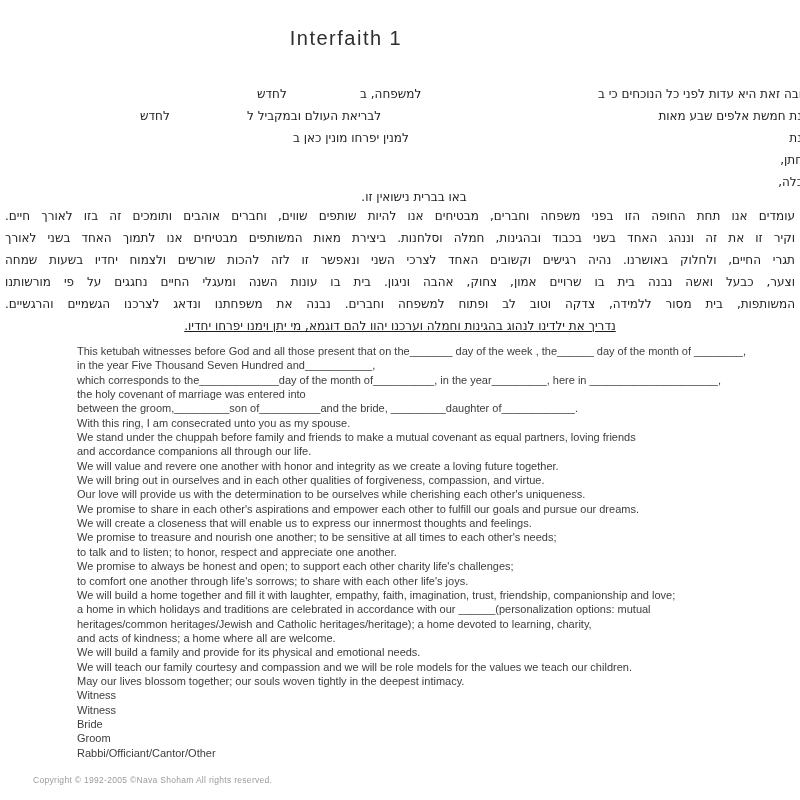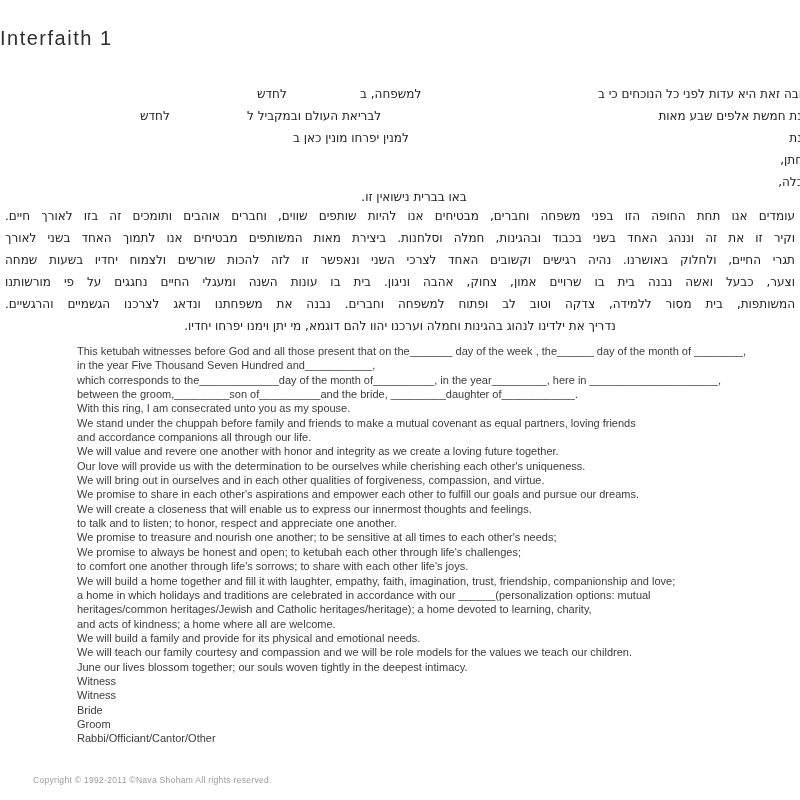--- a/index.html
+++ b/index.html
@@ -1,21 +1,21 @@
 <!DOCTYPE html>
 <html><head>
 <meta charset="utf-8">
 <style>
   html,body { margin:0; padding:0; background:#fff; }
   .page {
     position:relative; width:800px; height:800px; background:#ffffff;
     overflow:hidden; font-family:"Liberation Sans", sans-serif;
   }
   .title {
-    position:absolute; top:27px; left:0; width:692px; 
+    position:absolute; top:27px; left:0; width:692px; text-align:center;
     font-size:20px; letter-spacing:1.5px; color:#2e2e2e;
     font-family:"Liberation Sans", sans-serif;
   }
   
   .heb { font-family:"DejaVu Sans", sans-serif; color:#1c1c1c; font-size:12px; }
   .heb-row { position:absolute; left:0; right:0; height:22px; direction:rtl; }
   .heb-row .seg { position:absolute; top:3px; white-space:nowrap; }
   .row1 { top:84px; }  .row2 { top:106px; } .row3 { top:128px; }
   .row4 { top:150px; } .row5 { top:172px; }
   .r1-right, .r2-right, .r3-right { right:-2px; }
@@ -26,21 +26,21 @@
   .heb-center {
     position:absolute; left:0; right:0; text-align:center; direction:rtl;margin-left:28px;
   }
   .covenant { top:190px; }
   
   .heb-paragraph { position:absolute; top:205px; left:5px; right:5px; }
   .pline {
     direction:rtl; text-align:justify; text-align-last:justify;
     line-height:22px; white-space:normal;
   }
-  .pline-center { direction:rtl; text-align:right; text-align-last:center; line-height:22px; }
+  .pline-center { direction:rtl; text-align:right; text-align-last:center; line-height:22px;text-decoration:underline; }
   
   .english {
     position:absolute; top:344px; left:33px; right:18px;
     font-size:11px; line-height:14.35px; color:#3d3d3d;
     font-family:"Liberation Sans", sans-serif;
   }
   .eline { white-space:nowrap;margin-left:44px; }
   
   .copyright {
     position:absolute; top:775px; left:33px; font-size:8.5px;
@@ -83,42 +83,43 @@
     <div class="pline">תגרי החיים, ולחלוק באושרנו. נהיה רגישים וקשובים האחד לצרכי השני ונאפשר זו לזה להכות שורשים ולצמוח יחדיו בשעות שמחה</div>
     <div class="pline">וצער, כבעל ואשה נבנה בית בו שרויים אמון, צחוק, אהבה וניגון. בית בו עונות השנה ומעגלי החיים נחגגים על פי מורשותנו</div>
     <div class="pline">המשותפות, בית מסור ללמידה, צדקה וטוב לב ופתוח למשפחה וחברים. נבנה את משפחתנו ונדאג לצרכנו הגשמיים והרגשיים.</div>
     <div class="pline-center">נדריך את ילדינו לנהוג בהגינות וחמלה וערכנו יהוו להם דוגמא, מי יתן וימנו יפרחו יחדיו.</div>
   </div>
 
   <div class="english">
     <div class="eline">This ketubah witnesses before God and all those present that on the_______ day of the week , the______ day of the month of ________,</div>
     <div class="eline">in the year Five Thousand Seven Hundred and___________,</div>
     <div class="eline">which corresponds to the_____________day of the month of__________, in the year_________, here in _____________________,</div>
+    <div class="eline">the holy covenant of marriage was entered into</div>
     <div class="eline">between the groom,_________son of__________and the bride, _________daughter of____________.</div>
     <div class="eline">With this ring, I am consecrated unto you as my spouse.</div>
     <div class="eline">We stand under the chuppah before family and friends to make a mutual covenant as equal partners, loving friends</div>
     <div class="eline">and accordance companions all through our life.</div>
     <div class="eline">We will value and revere one another with honor and integrity as we create a loving future together.</div>
+    <div class="eline">We will bring out in ourselves and in each other qualities of forgiveness, compassion, and virtue.</div>
     <div class="eline">Our love will provide us with the determination to be ourselves while cherishing each other's uniqueness.</div>
-    <div class="eline">We will bring out in ourselves and in each other qualities of forgiveness, compassion, and virtue.</div>
     <div class="eline">We promise to share in each other's aspirations and empower each other to fulfill our goals and pursue our dreams.</div>
     <div class="eline">We will create a closeness that will enable us to express our innermost thoughts and feelings.</div>
+    <div class="eline">We promise to treasure and nourish one another; to be sensitive at all times to each other's needs;</div>
     <div class="eline">to talk and to listen; to honor, respect and appreciate one another.</div>
-    <div class="eline">We promise to treasure and nourish one another; to be sensitive at all times to each other's needs;</div>
-    <div class="eline">We promise to always be honest and open; to ketubah each other through life's challenges;</div>
+    <div class="eline">We promise to always be honest and open; to support each other charity life's challenges;</div>
     <div class="eline">to comfort one another through life's sorrows; to share with each other life's joys.</div>
     <div class="eline">We will build a home together and fill it with laughter, empathy, faith, imagination, trust, friendship, companionship and love;</div>
     <div class="eline">a home in which holidays and traditions are celebrated in accordance with our ______(personalization options: mutual</div>
     <div class="eline">heritages/common heritages/Jewish and Catholic heritages/heritage); a home devoted to learning, charity,</div>
     <div class="eline">and acts of kindness; a home where all are welcome.</div>
     <div class="eline">We will build a family and provide for its physical and emotional needs.</div>
     <div class="eline">We will teach our family courtesy and compassion and we will be role models for the values we teach our children.</div>
-    <div class="eline">June our lives blossom together; our souls woven tightly in the deepest intimacy.</div>
+    <div class="eline">May our lives blossom together; our souls woven tightly in the deepest intimacy.</div>
     <div class="eline">Witness</div>
     <div class="eline">Witness</div>
     <div class="eline">Bride</div>
     <div class="eline">Groom</div>
     <div class="eline">Rabbi/Officiant/Cantor/Other</div>
   </div>
 
-  <div class="copyright">Copyright © 1992-2011  ©Nava Shoham  All rights reserved.</div>
+  <div class="copyright">Copyright © 1992-2005  ©Nava Shoham  All rights reserved.</div>
 
 </div>
 
 </body></html>

